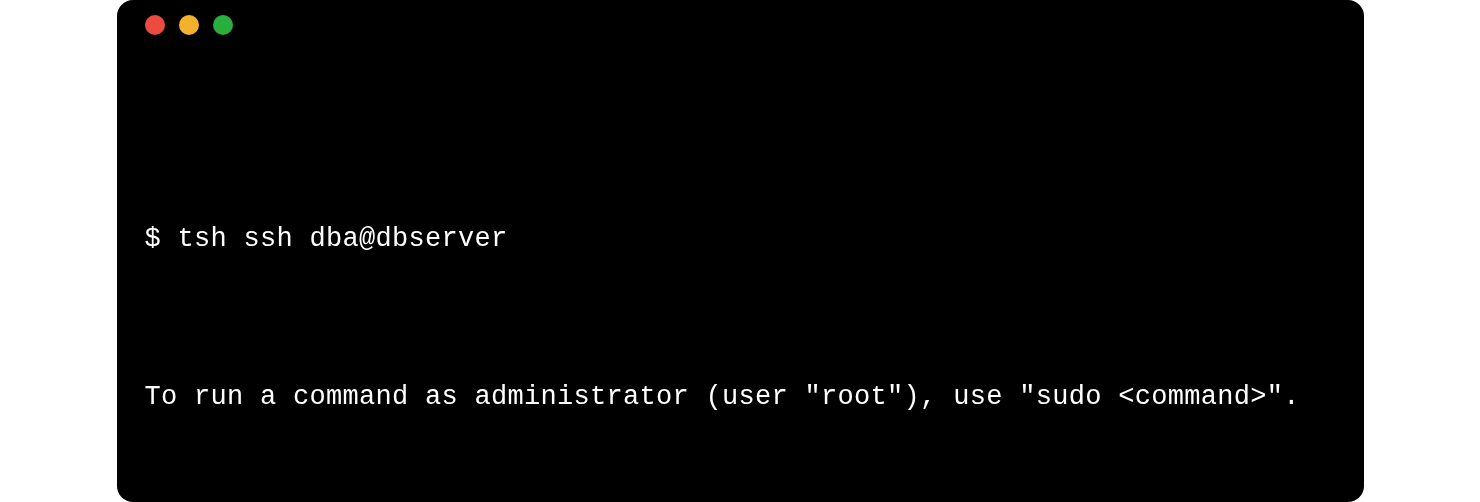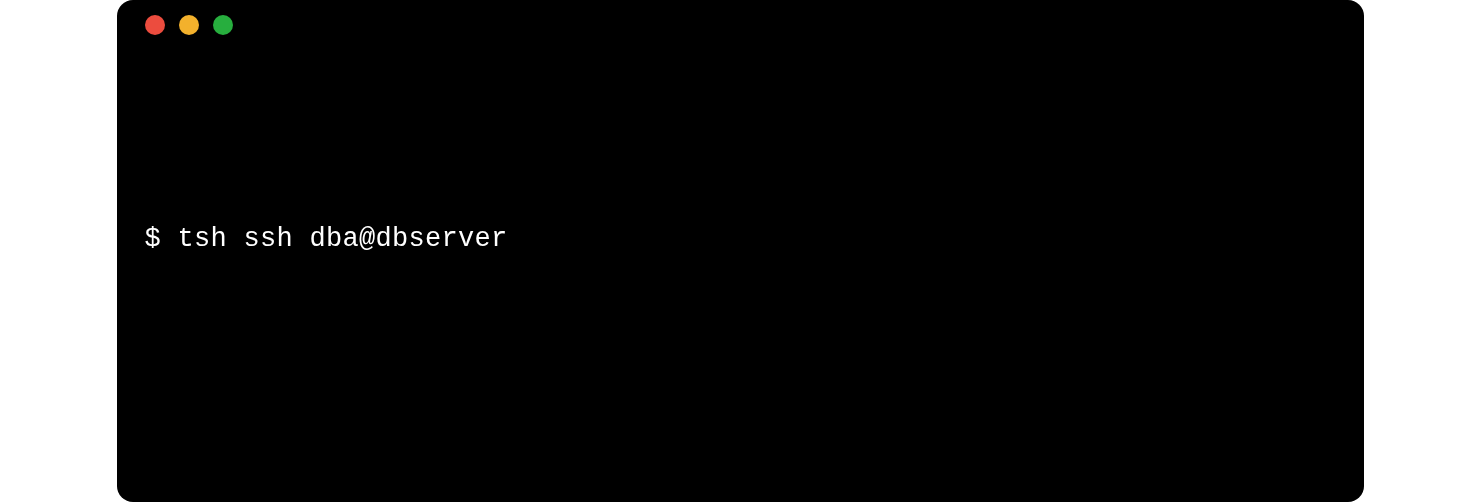--- a/index.html
+++ b/index.html
@@ -70,19 +70,20 @@
 <body>
 
 <div class="terminal-window">
   <div class="title-bar">
     <div class="traffic-light red"></div>
     <div class="traffic-light yellow"></div>
     <div class="traffic-light green"></div>
   </div>
   <div class="terminal-content">
     <span class="terminal-line">$ tsh ssh dba@dbserver</span>
+    <span class="terminal-line">To run a command as administrator (user "root"), use "sudo &lt;command&gt;".</span>
     
     
     
     
     
   </div>
 </div>
 
 </body></html>

